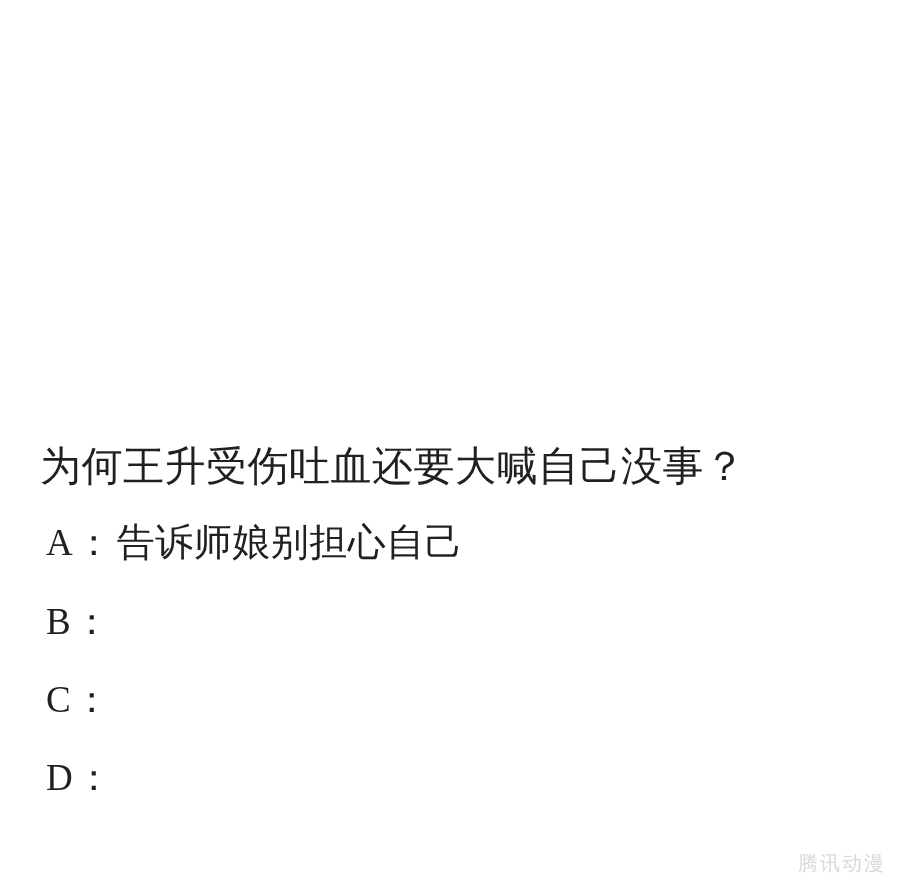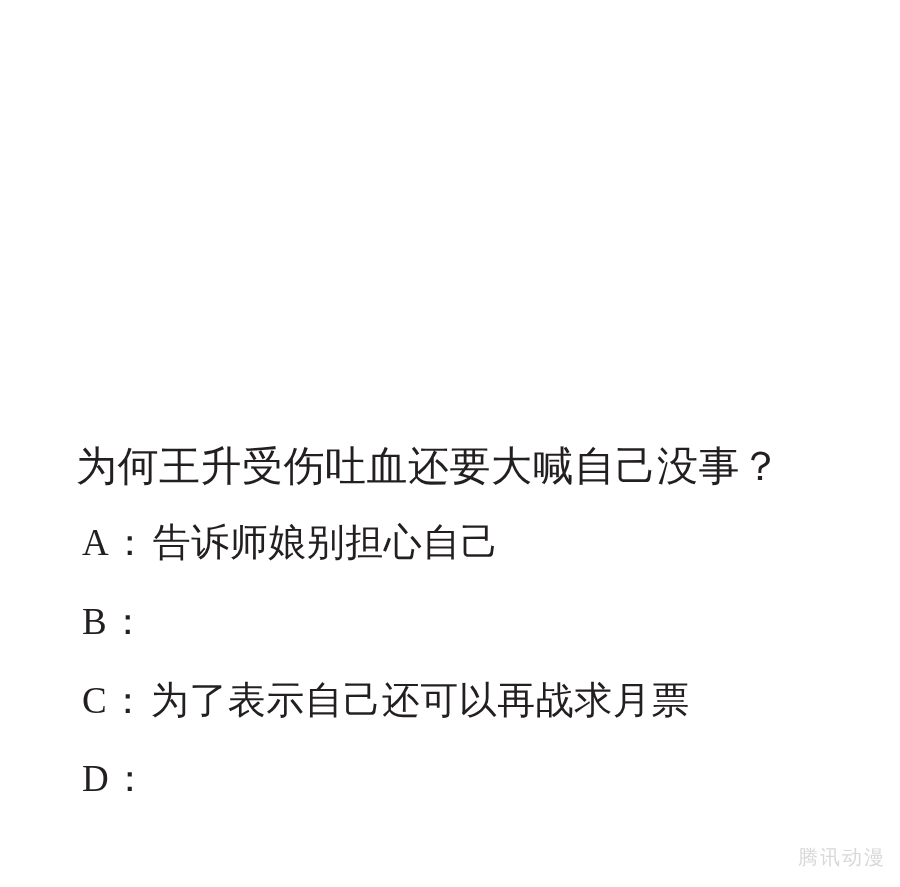--- a/index.html
+++ b/index.html
@@ -19,21 +19,21 @@
     position: absolute;
     inset: 0;
     background: #ffffff;
   }
   .quiz {
     position: absolute;
     left: 0;
     top: 440px;
     width: 900px;
     box-sizing: border-box;
-    padding: 0 76px;
+    padding: 0 40px;
   }
   .question {
     font-size: 41px;
     line-height: 1.28;
     letter-spacing: 0.5px;
     color: #231f20;
     white-space: nowrap;
     margin-bottom: 26px;
   }
   .option {
@@ -54,21 +54,21 @@
   .option-sep {
     font-size: 37px;
     margin-right: 4px;
   }
   .option-text {
     font-size: 38px;
   }
   .watermark {
     position: absolute;
     right: 14px;
-    bottom: 16px;
+    bottom: 10px;
     font-size: 20px;
     letter-spacing: 2px;
     color: #d8d8d8;
     user-select: none;
   }
 </style>
 </head>
 <body>
 
 <div class="page">
@@ -84,21 +84,20 @@
     </div>
 
     <div class="option">
       <span class="option-key">B</span>
       <span class="option-sep">：</span>
     </div>
 
     <div class="option">
       <span class="option-key">C</span>
       <span class="option-sep">：</span>
-      <span class="option-text">为了表示自己还可以再战求月票</span>
     </div>
 
     <div class="option">
       <span class="option-key">D</span>
       <span class="option-sep">：</span>
     </div>
 
   </div>
 
   <div class="watermark">腾讯动漫</div>

